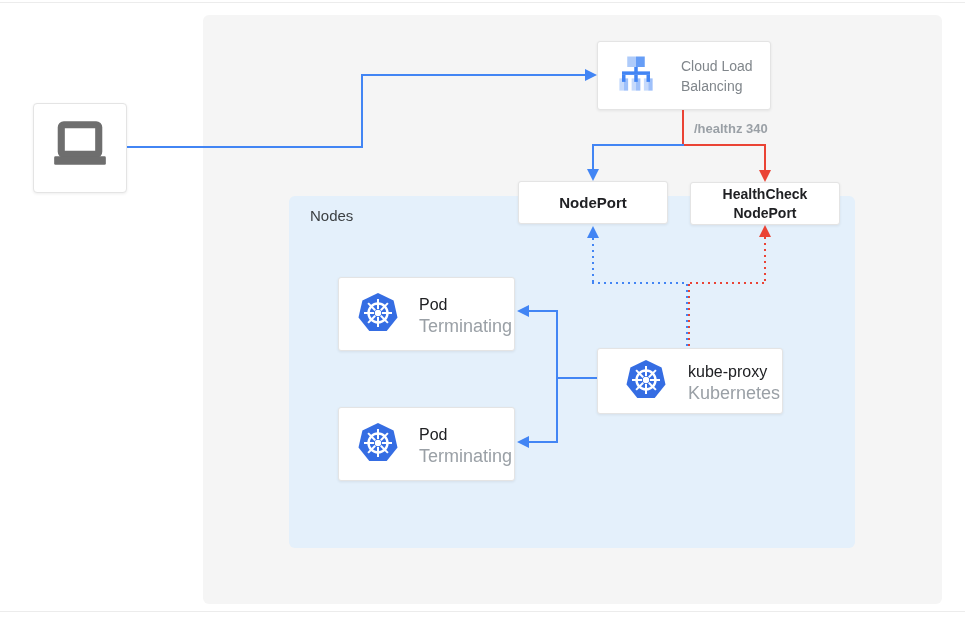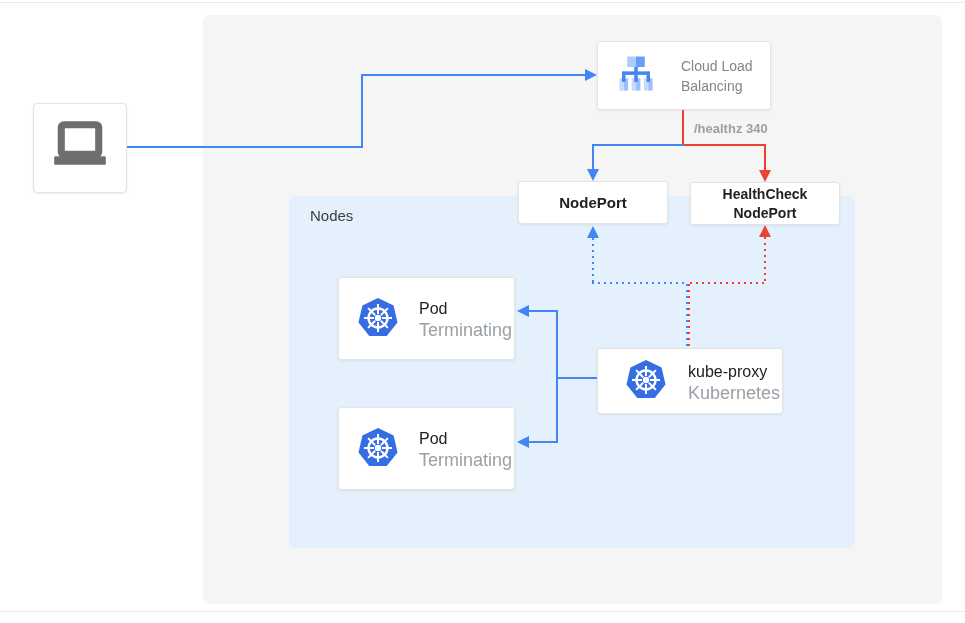--- a/index.html
+++ b/index.html
@@ -16,21 +16,21 @@
   .card{position:absolute;background:#ffffff;border:1px solid #e4e4e4;border-radius:3px;
         box-shadow:0 1px 3px rgba(0,0,0,.07);box-sizing:border-box;display:flex;align-items:center;}
   .laptop-card{left:33px;top:103px;width:94px;height:90px;border-radius:4px;justify-content:center;}
   .clb-card{left:597px;top:41px;width:174px;height:69px;padding-left:17px;gap:24px;}
   .clb-text{font-size:14px;line-height:20px;color:var(--gray-text);}
   .port-card{height:43px;justify-content:center;text-align:center;}
   .nodeport-card{left:518px;top:181px;width:150px;}
   .nodeport-label{font-size:15px;font-weight:bold;color:var(--dark-text);}
   .hc-card{left:690px;top:182px;width:150px;flex-direction:column;}
   .hc-label{font-size:14px;line-height:19px;font-weight:bold;color:var(--dark-text);}
-  .pod-card{width:177px;height:83px;padding-left:17px;gap:19px;}
+  .pod-card{width:177px;height:74px;padding-left:17px;gap:19px;}
   .pod1-card{left:338px;top:277px;}
   .pod2-card{left:338px;top:407px;}
   .kp-card{left:597px;top:348px;width:186px;height:66px;padding-left:26px;gap:20px;}
   .box-title{font-size:16px;line-height:23px;color:var(--dark-text);}
   .box-sub{font-size:18px;line-height:20px;color:var(--muted-text);}
 
   .healthz{position:absolute;left:694px;top:121px;font-size:13px;font-weight:bold;
            color:var(--muted-text);}
 
   .ln{position:absolute;}

